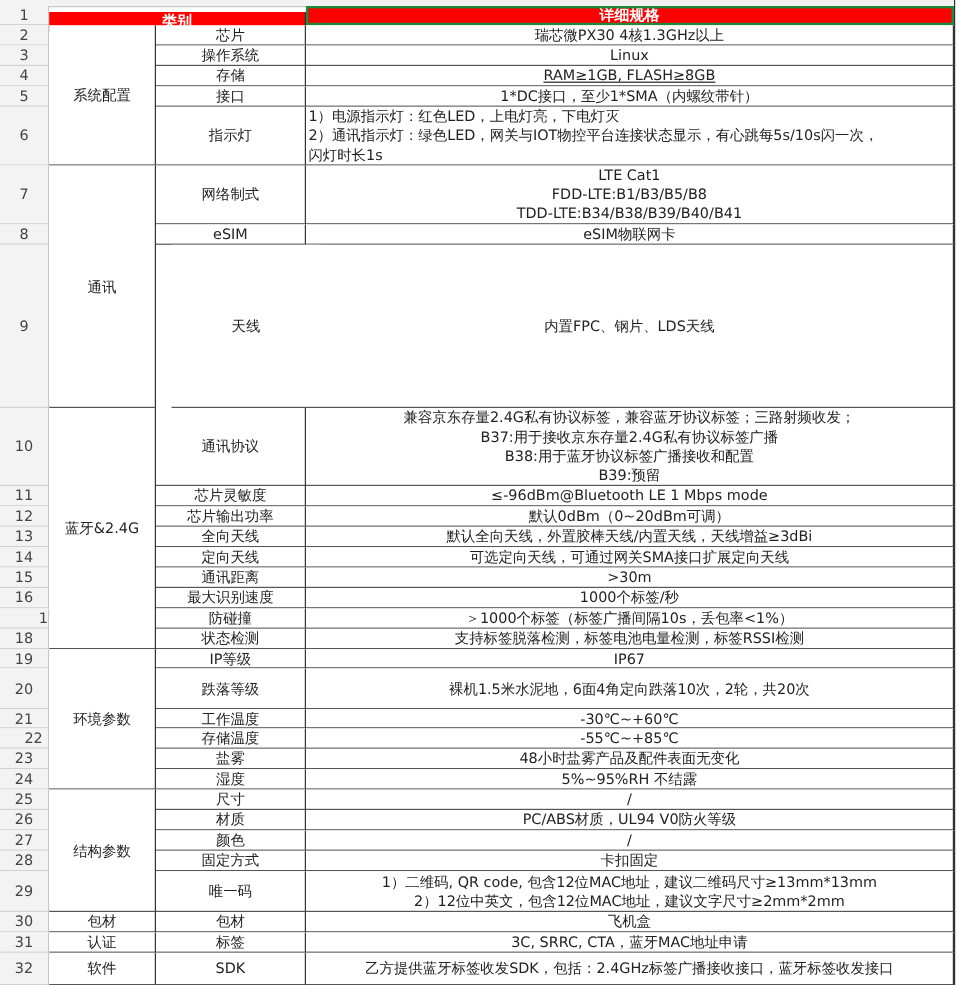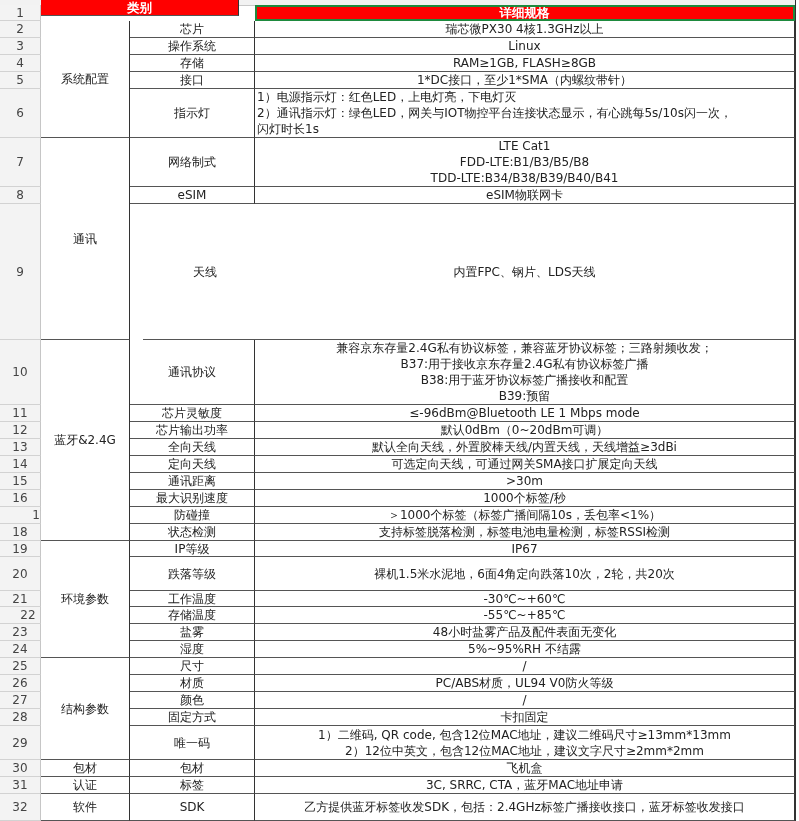--- a/index.html
+++ b/index.html
@@ -49,36 +49,36 @@
       <div class="rowhdr" style="left: 0px; top: 624px; width: 41px; height: 17px;">23</div>
       <div class="rowhdr" style="left: 0px; top: 641px; width: 41px; height: 17px;">24</div>
       <div class="rowhdr" style="left: 0px; top: 658px; width: 41px; height: 17px;">25</div>
       <div class="rowhdr" style="left: 0px; top: 675px; width: 41px; height: 17px;">26</div>
       <div class="rowhdr" style="left: 0px; top: 692px; width: 41px; height: 17px;">27</div>
       <div class="rowhdr" style="left: 0px; top: 709px; width: 41px; height: 17px;">28</div>
       <div class="rowhdr" style="left: 0px; top: 726px; width: 41px; height: 34px;">29</div>
       <div class="rowhdr" style="left: 0px; top: 760px; width: 41px; height: 17px;">30</div>
       <div class="rowhdr" style="left: 0px; top: 777px; width: 41px; height: 17px;">31</div>
       <div class="rowhdr" style="left: 0px; top: 794px; width: 41px; height: 27px;">32</div>
-      <div class="cell hdr" style="left: 41px; top: 0; width: 198px; height: 16px;">类别</div>
+      <div class="cell hdr" style="left: 41px; top: 10px; width: 214px; height: 16px;">类别</div>
       <div class="cell hdr sel" style="left: 255px; top: 5px; width: 540px; height: 16px;">详细规格</div>
       <div class="cell" style="left: 41px; top: 21px; width: 89px; height: 117px;">系统配置</div>
       <div class="cell" style="left: 41px; top: 138px; width: 89px; height: 202px;">通讯</div>
       <div class="cell" style="left: 41px; top: 340px; width: 89px; height: 201px;">蓝牙&amp;2.4G</div>
       <div class="cell" style="left: 41px; top: 541px; width: 89px; height: 117px;">环境参数</div>
       <div class="cell" style="left: 41px; top: 658px; width: 89px; height: 102px;">结构参数</div>
       <div class="cell" style="left: 41px; top: 760px; width: 89px; height: 17px;">包材</div>
       <div class="cell" style="left: 41px; top: 777px; width: 89px; height: 17px;">认证</div>
       <div class="cell" style="left: 41px; top: 794px; width: 89px; height: 27px;">软件</div>
       <div class="cell" style="left: 130px; top: 21px; width: 125px; height: 17px;">芯片</div>
       <div class="cell" style="left: 255px; top: 21px; width: 540px; height: 17px;">瑞芯微PX30 4核1.3GHz以上</div>
       <div class="cell" style="left: 130px; top: 38px; width: 125px; height: 17px;">操作系统</div>
       <div class="cell" style="left: 255px; top: 38px; width: 540px; height: 17px;">Linux</div>
       <div class="cell" style="left: 130px; top: 55px; width: 125px; height: 17px;">存储</div>
-      <div class="cell" style="left: 255px; top: 55px; width: 540px; height: 17px;">RAM≥1GB, FLASH≥8GB</div>
+      <div class="cell" style="left: 255px; top: 55px; width: 540px; height: 17px; text-decoration: underline;">RAM≥1GB, FLASH≥8GB</div>
       <div class="cell" style="left: 130px; top: 72px; width: 125px; height: 17px;">接口</div>
       <div class="cell" style="left: 255px; top: 72px; width: 540px; height: 17px;">1*DC接口，至少1*SMA（内螺纹带针）</div>
       <div class="cell" style="left: 130px; top: 89px; width: 125px; height: 49px;">指示灯</div>
       <div class="cell left" style="left: 255px; top: 89px; width: 540px; height: 49px;">1）电源指示灯：红色LED，上电灯亮，下电灯灭
 2）通讯指示灯：绿色LED，网关与IOT物控平台连接状态显示，有心跳每5s/10s闪一次，
 闪灯时长1s</div>
       <div class="cell" style="left: 130px; top: 138px; width: 125px; height: 49px;">网络制式</div>
       <div class="cell" style="left: 255px; top: 138px; width: 540px; height: 49px;">LTE Cat1
 FDD-LTE:B1/B3/B5/B8
 TDD-LTE:B34/B38/B39/B40/B41</div>

